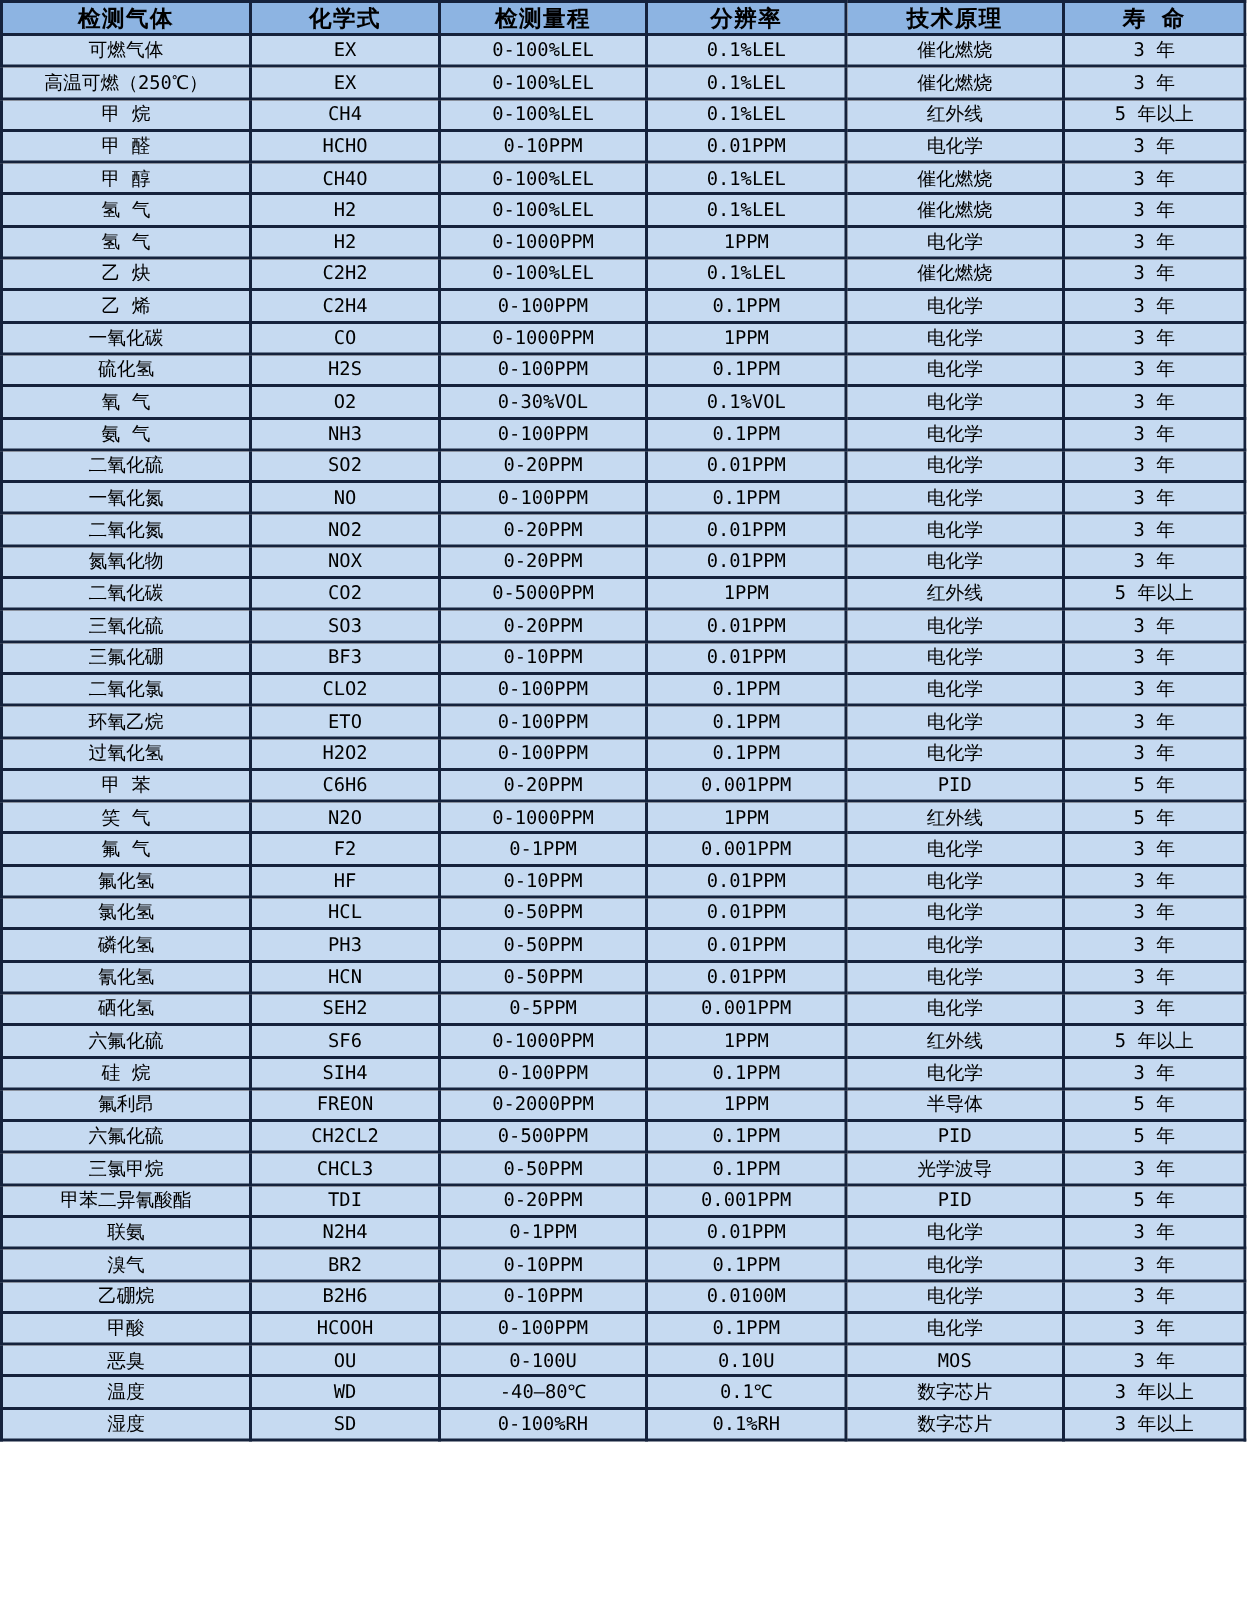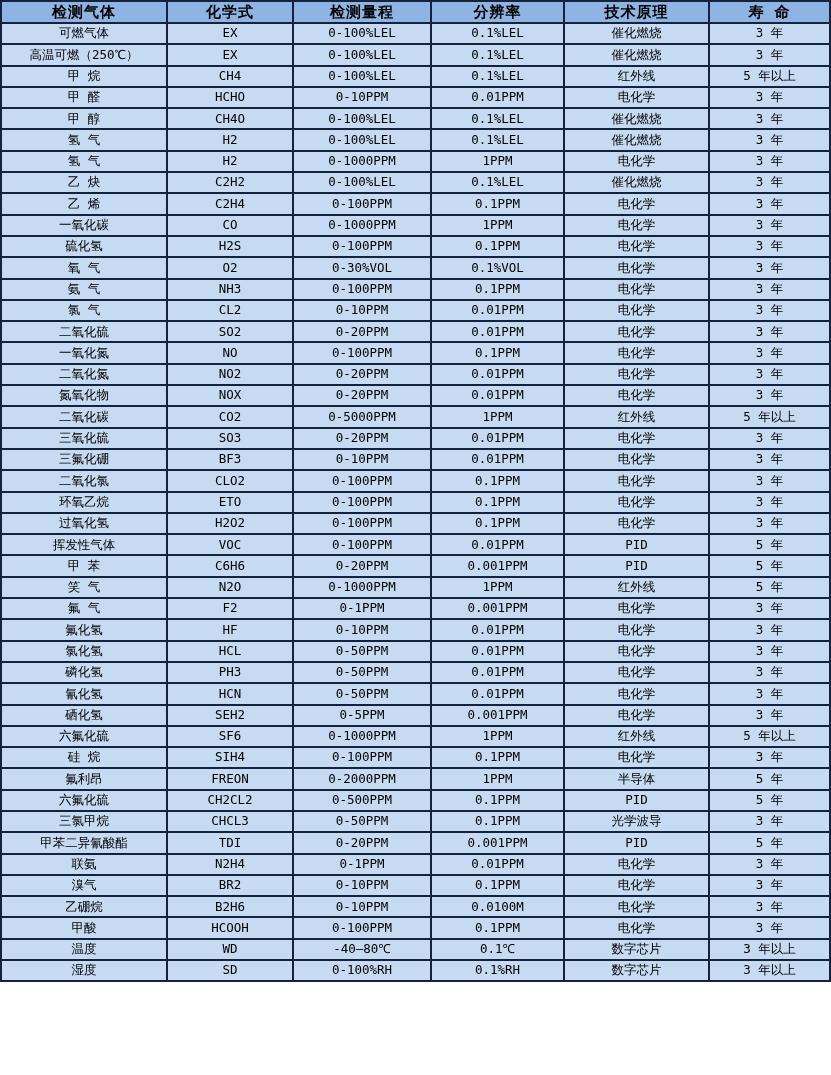--- a/index.html
+++ b/index.html
@@ -172,28 +172,20 @@
         </tr>
         <tr>
           <td>氨 气</td>
           <td>NH3</td>
           <td>0-100PPM</td>
           <td>0.1PPM</td>
           <td>电化学</td>
           <td>3 年</td>
         </tr>
         <tr>
-          <td>氯 气</td>
-          <td>CL2</td>
-          <td>0-10PPM</td>
-          <td>0.01PPM</td>
-          <td>电化学</td>
-          <td>3 年</td>
-        </tr>
-        <tr>
           <td>二氧化硫</td>
           <td>SO2</td>
           <td>0-20PPM</td>
           <td>0.01PPM</td>
           <td>电化学</td>
           <td>3 年</td>
         </tr>
         <tr>
           <td>一氧化氮</td>
           <td>NO</td>
@@ -258,28 +250,20 @@
           <td>电化学</td>
           <td>3 年</td>
         </tr>
         <tr>
           <td>过氧化氢</td>
           <td>H2O2</td>
           <td>0-100PPM</td>
           <td>0.1PPM</td>
           <td>电化学</td>
           <td>3 年</td>
-        </tr>
-        <tr>
-          <td>挥发性气体</td>
-          <td>VOC</td>
-          <td>0-100PPM</td>
-          <td>0.01PPM</td>
-          <td>PID</td>
-          <td>5 年</td>
         </tr>
         <tr>
           <td>甲 苯</td>
           <td>C6H6</td>
           <td>0-20PPM</td>
           <td>0.001PPM</td>
           <td>PID</td>
           <td>5 年</td>
         </tr>
         <tr>
@@ -409,20 +393,28 @@
           <td>0.0100M</td>
           <td>电化学</td>
           <td>3 年</td>
         </tr>
         <tr>
           <td>甲酸</td>
           <td>HCOOH</td>
           <td>0-100PPM</td>
           <td>0.1PPM</td>
           <td>电化学</td>
+          <td>3 年</td>
+        </tr>
+        <tr>
+          <td>恶臭</td>
+          <td>OU</td>
+          <td>0-100U</td>
+          <td>0.10U</td>
+          <td>MOS</td>
           <td>3 年</td>
         </tr>
         <tr>
           <td>温度</td>
           <td>WD</td>
           <td>-40—80℃</td>
           <td>0.1℃</td>
           <td>数字芯片</td>
           <td>3 年以上</td>
         </tr>

